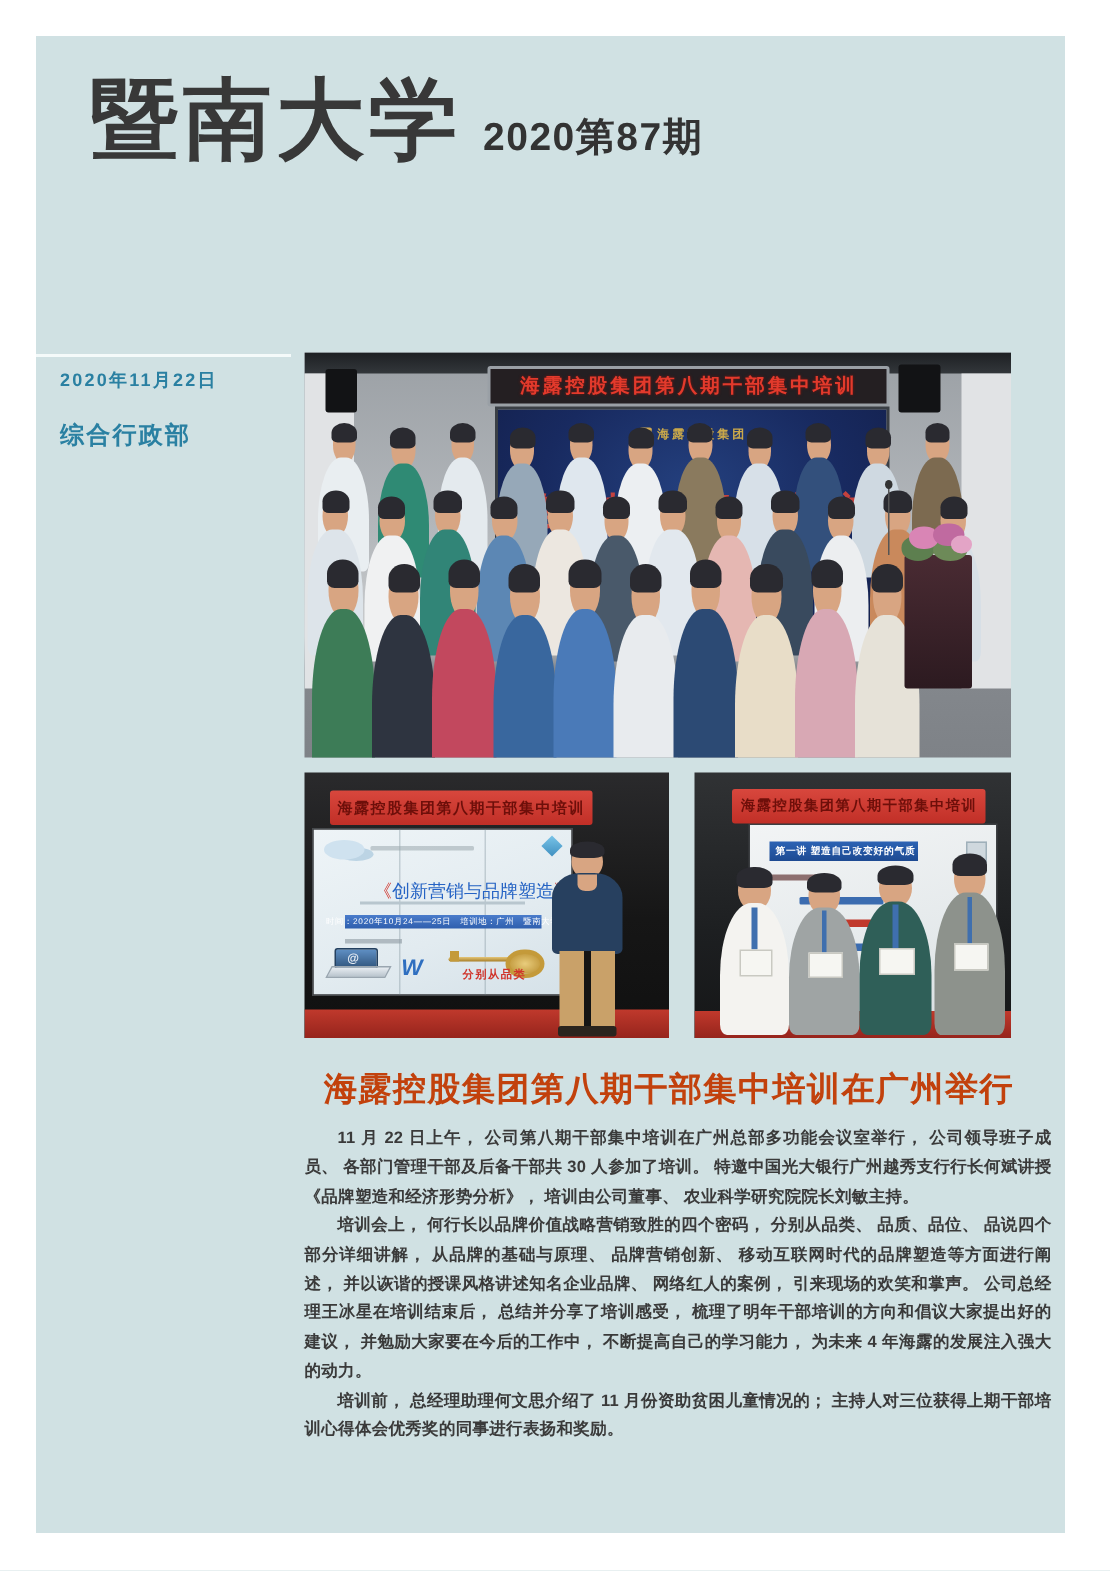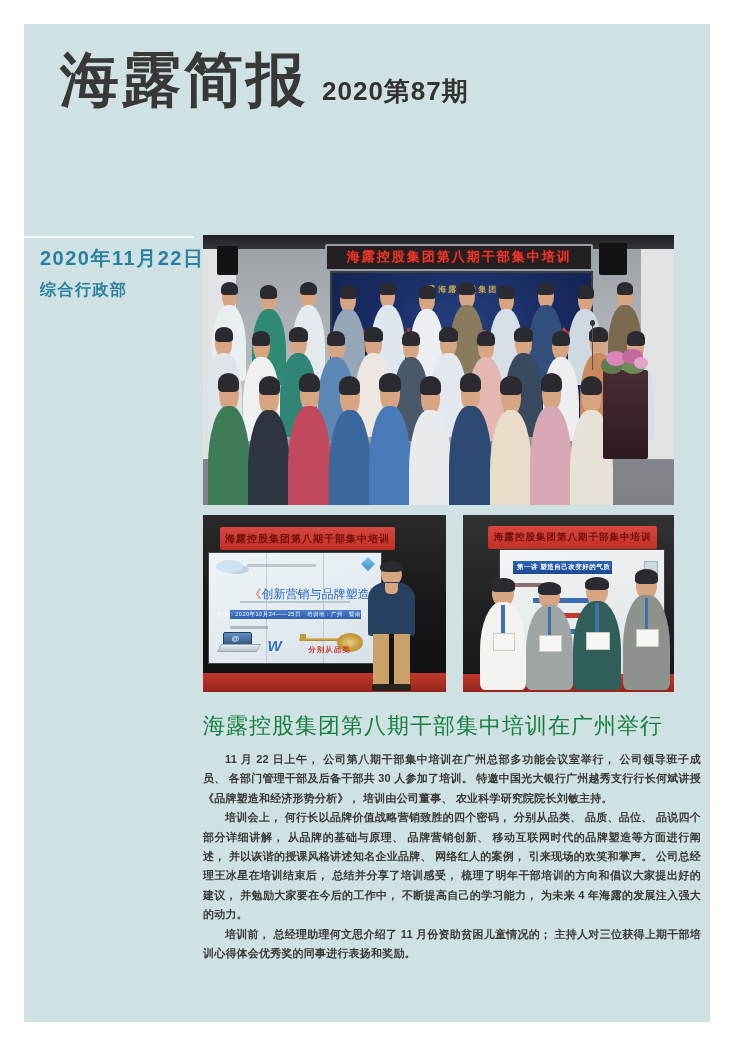--- a/index.html
+++ b/index.html
@@ -10,21 +10,21 @@
   .panel{
     position:absolute;left:24px;top:24px;width:686px;height:998px;
     background:#d0e1e3;
   }
   
   .header{position:absolute;left:36px;top:24px;display:flex;align-items:baseline;gap:14px;}
   .nl-title{margin:0;font-size:59px;font-weight:800;color:#383838;letter-spacing:3px;line-height:1.1;}
   .nl-issue{font-size:26px;font-weight:700;color:#333;letter-spacing:1px;}
   
   .meta-line{position:absolute;left:0;top:212px;width:170px;height:2px;background:#f4fafa;}
-  .meta-date{position:absolute;left:16px;top:221px;font-size:20px;font-weight:700;color:#2a80a2;letter-spacing:1.5px;}
+  .meta-date{position:absolute;left:16px;top:221px;font-size:12px;font-weight:700;color:#2a80a2;letter-spacing:1.5px;}
   .meta-dept{position:absolute;left:16px;top:256px;font-size:16px;font-weight:700;color:#2a80a2;letter-spacing:1.5px;}
   
   .photo{position:absolute;overflow:hidden;}
   .photo-main{left:179px;top:211px;width:471px;height:270px;background:linear-gradient(#9ba0a5 0%,#b4b8bc 45%,#caccce 70%,#84888d 78%,#7e8287 100%);}
   .photo-left{left:179px;top:491px;width:243px;height:177px;background:linear-gradient(#2a2a2c 0%,#161616 55%,#101010 100%);}
   .photo-right{left:439px;top:491px;width:211px;height:177px;background:linear-gradient(#303234 0%,#1d1f21 60%,#151617 100%);}
   .ceiling{position:absolute;left:0;top:0;width:100%;height:5%;background:linear-gradient(#1d2023,#33373b);}
   .sidewall{position:absolute;top:5%;width:7%;height:78%;background:#e1e3e5;}
   .speaker{position:absolute;background:#121315;border-radius:2px;}
   .led-bar{
@@ -88,37 +88,37 @@
     background:linear-gradient(165deg,#f2f4f5,#e3e8ea 70%,#d8dee1 100%);
     border:1px solid #3c3f42;
   }
   .slide-headerbar{position:absolute;left:8%;top:9%;width:58%;height:10%;background:linear-gradient(#2c63b4,#1d4a92);display:flex;align-items:center;padding-left:4px;}
   .slide-headerbar span{color:#fff;font-size:6.5px;font-weight:700;white-space:nowrap;letter-spacing:.5px;}
   .pg-box{position:absolute;right:4%;top:9%;width:7%;height:9%;background:#cfd8de;border:1px solid #9fb0ba;}
   .smr{position:absolute;border-radius:1px;}
   .figures-r{position:absolute;left:0;top:0;width:100%;height:100%;z-index:3;}
   
   .article-title{
-    position:absolute;left:179px;top:687px;margin:0;
-    font-size:22px;font-weight:400;color:#15803d;letter-spacing:1px;white-space:nowrap;
+    position:absolute;left:192px;top:687px;margin:0;
+    font-size:22px;font-weight:700;color:#c2410c;letter-spacing:1px;white-space:nowrap;
   }
   .article-body{
     position:absolute;left:179px;top:726px;width:498px;
     font-size:11px;line-height:19.4px;font-weight:700;color:#3a3a3a;
     text-align:justify;text-justify:inter-ideograph;letter-spacing:.2px;
   }
   .article-body p{margin:0;text-indent:2em;}
 </style>
 </head>
 <body>
 
 <div class="panel">
 
   <div class="header">
-    <h1 class="nl-title">海露简报</h1>
+    <h1 class="nl-title">暨南大学</h1>
     <span class="nl-issue">2020第87期</span>
   </div>
 
   <div class="meta-line"></div>
   <div class="meta-date">2020年11月22日</div>
   <div class="meta-dept">综合行政部</div>
 
   <div class="photo photo-main">
     <div class="ceiling"></div>
     <div class="sidewall" style="left:0;"></div>

